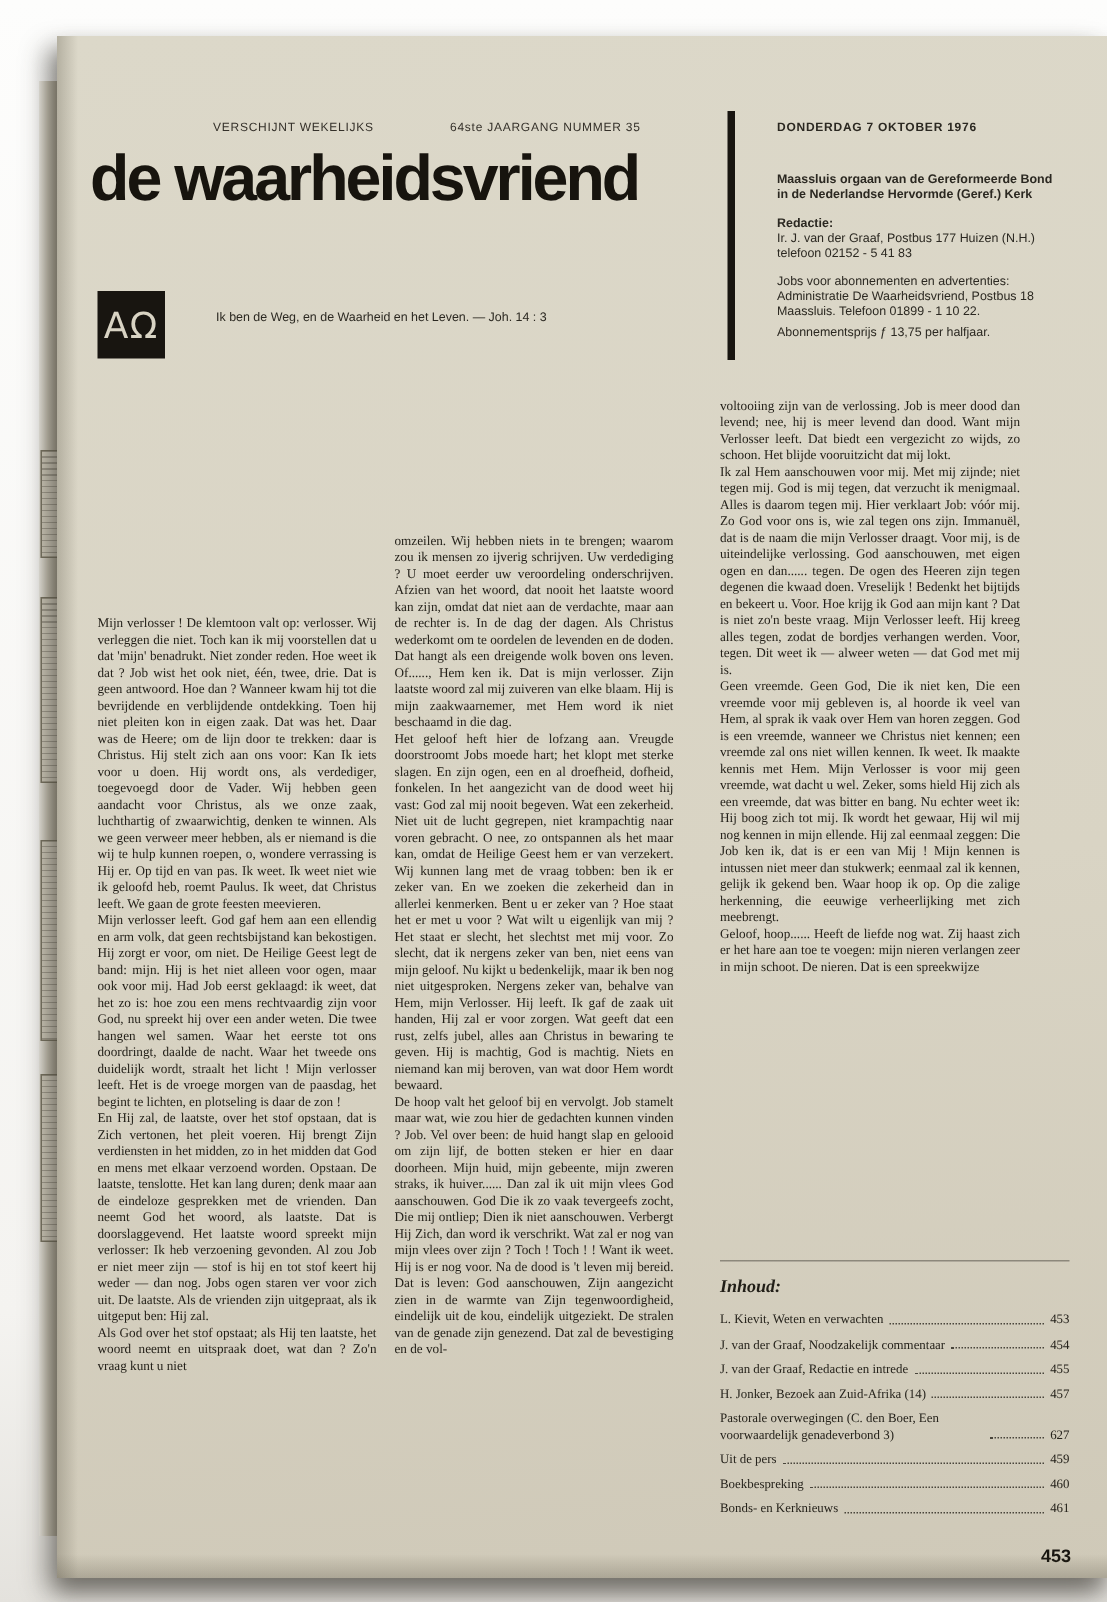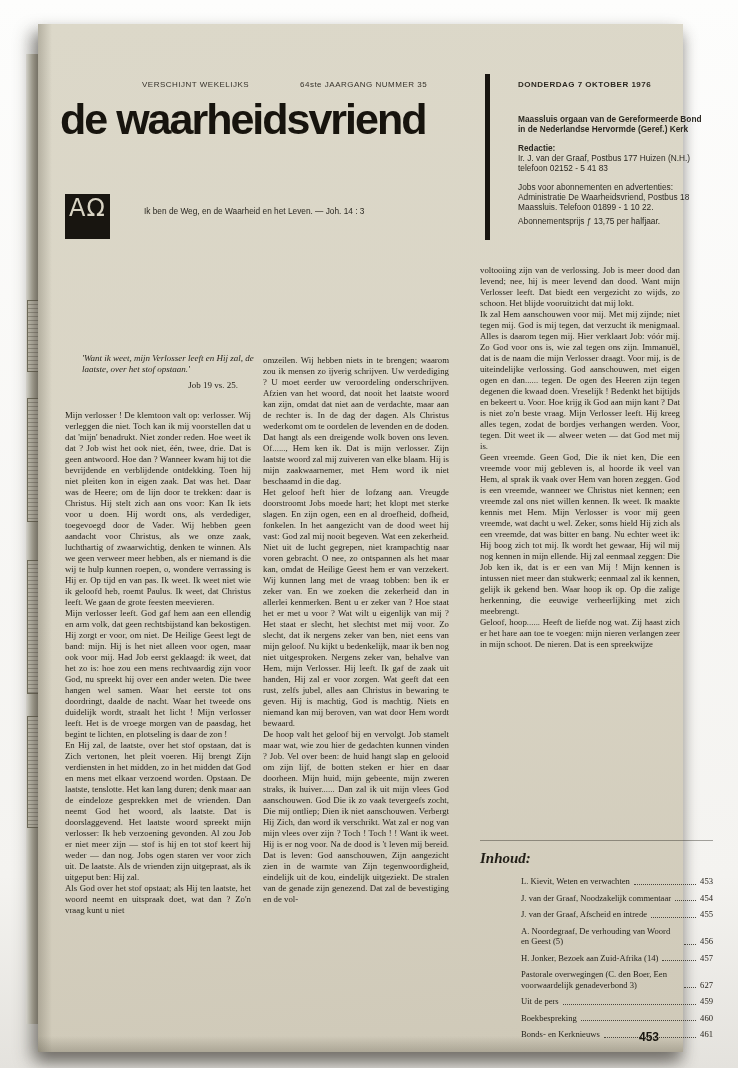--- a/index.html
+++ b/index.html
@@ -10,38 +10,38 @@
   .edge{position:absolute;left:26px;top:54px;width:16px;height:970px;
         background:linear-gradient(90deg,#efede6 0%,#cdc8b8 40%,#a39e8d 100%);}
   .frag{position:absolute;left:27px;width:11px;border:1px solid #7a7563;background:#d7d2c2;
         background-image:repeating-linear-gradient(180deg,rgba(60,55,45,0) 0 3px,rgba(60,55,45,.32) 3px 4px);}
   .frag1{top:300px;height:70px;}
   .frag2{top:398px;height:122px;}
   .frag3{top:560px;height:132px;}
   .frag4{top:716px;height:110px;}
 
   
-  .page{position:absolute;left:38px;top:24px;width:645px;height:1028px;
+  .page{position:absolute;left:38px;top:24px;width:700px;height:1028px;
         background:linear-gradient(175deg,#dcd8c9 0%,#d9d4c4 55%,#cfc9b8 100%);
         box-shadow:-8px 8px 16px rgba(55,52,45,.40),0 10px 14px rgba(55,52,45,.45);
         color:#211e17;text-decoration:underline;}
   .page::before{content:'';position:absolute;left:0;top:0;bottom:0;width:14px;
         background:linear-gradient(90deg,rgba(90,85,70,.30),rgba(90,85,70,0));pointer-events:none;}
   .page::after{content:'';position:absolute;left:0;right:0;bottom:0;height:16px;
         background:linear-gradient(0deg,rgba(80,75,60,.28),rgba(80,75,60,0));pointer-events:none;}
 
   .abs{position:absolute;}
 
   
   .kicker{font-size:8px;letter-spacing:.5px;color:#35312a;}
   .kicker-date{font-weight:bold;color:#2b2821;}
   .vbar{left:447px;top:50px;width:5px;height:166px;background:#181510;}
   .masthead{left:22px;top:74px;font-family:"Liberation Sans",sans-serif;font-weight:700;
             font-size:43px;line-height:1;letter-spacing:-2px;color:#17140e;}
-  .logo{left:27px;top:170px;width:45px;height:45px;background:#181510;display:flex;align-items:flex-start;justify-content:center;}
+  .logo{left:27px;top:170px;width:45px;height:45px;background:#181510;display:flex;align-items:center;justify-content:center;}
   .logo span{font-size:24px;font-weight:400;color:#d8d3c3;letter-spacing:1px;font-family:"DejaVu Sans",sans-serif;}
   .motto{left:106px;top:182px;font-size:8.3px;color:#2b2821;}
 
   .info{left:480px;top:90px;width:200px;font-size:8.3px;line-height:10px;color:#2b2821;}
   .info .b{font-weight:bold;}
   .info .gap{height:9px;}
   .info .gap-sm{height:4px;}
 
   
   .article-title{left:26px;top:282px;font-size:29px;line-height:1.05;font-weight:400;
@@ -52,23 +52,23 @@
 
   .body-col{font-family:"Liberation Serif",serif;font-size:8.8px;line-height:11px;
             text-align:justify;white-space:pre-line;color:#211e17;overflow:hidden;}
   .col1{left:27px;top:386px;width:186px;height:642px;}
   .col2{left:225px;top:331px;width:186px;height:697px;}
   .col3{left:442px;top:241px;width:200px;height:578px;}
 
   
   .inhoud{left:442px;top:816px;width:233px;font-family:"Liberation Serif",serif;}
   .inhoud-rule{height:1px;background:rgba(35,32,25,.40);margin-bottom:9px;}
-  .inhoud-label{font-style:italic;font-weight:bold;font-size:15px;margin-bottom:9px;color:#211e17;}
+  .inhoud-label{font-style:italic;font-weight:bold;font-size:12px;margin-bottom:9px;color:#211e17;}
   .toc-row{display:flex;align-items:flex-end;font-size:8.6px;line-height:10.5px;margin-bottom:6px;color:#26231c;}
-  .toc-title{max-width:176px;margin-left:41px;}
+  .toc-title{max-width:176px;}
   .toc-dots{flex:1;border-bottom:1.5px dotted #4a463c;margin:0 4px 2px 4px;min-width:12px;}
   .toc-page{white-space:nowrap;}
 
   .folio{right:24px;top:1006px;font-weight:700;font-size:12px;color:#17140e;}
 </style>
 </head>
 <body>
 
 <div class="scene">
 
@@ -101,24 +101,20 @@
       <div>telefoon 02152 - 5 41 83</div>
       <div class="gap"></div>
       <div>Jobs voor abonnementen en advertenties:</div>
       <div>Administratie De Waarheidsvriend, Postbus 18</div>
       <div>Maassluis. Telefoon 01899 - 1 10 22.</div>
       <div class="gap-sm"></div>
       <div>Abonnementsprijs ƒ 13,75 per halfjaar.</div>
     </div>
 
 
-    <div class="abs epigraph">
-      <span>'Want ik weet, mijn Verlosser leeft en Hij zal, de laatste, over het stof opstaan.'</span>
-      <div class="epigraph-src">Job 19 vs. 25.</div>
-    </div>
 
     <div class="abs body-col col1">Mijn verlosser ! De klemtoon valt op: verlosser. Wij verleggen die niet. Toch kan ik mij voorstellen dat u dat 'mijn' benadrukt. Niet zonder reden. Hoe weet ik dat ? Job wist het ook niet, één, twee, drie. Dat is geen antwoord. Hoe dan ? Wanneer kwam hij tot die bevrijdende en verblijdende ontdekking. Toen hij niet pleiten kon in eigen zaak. Dat was het. Daar was de Heere; om de lijn door te trekken: daar is Christus. Hij stelt zich aan ons voor: Kan Ik iets voor u doen. Hij wordt ons, als verdediger, toegevoegd door de Vader. Wij hebben geen aandacht voor Christus, als we onze zaak, luchthartig of zwaarwichtig, denken te winnen. Als we geen verweer meer hebben, als er niemand is die wij te hulp kunnen roepen, o, wondere verrassing is Hij er. Op tijd en van pas. Ik weet. Ik weet niet wie ik geloofd heb, roemt Paulus. Ik weet, dat Christus leeft. We gaan de grote feesten meevieren.
 Mijn verlosser leeft. God gaf hem aan een ellendig en arm volk, dat geen rechtsbijstand kan bekostigen. Hij zorgt er voor, om niet. De Heilige Geest legt de band: mijn. Hij is het niet alleen voor ogen, maar ook voor mij. Had Job eerst geklaagd: ik weet, dat het zo is: hoe zou een mens rechtvaardig zijn voor God, nu spreekt hij over een ander weten. Die twee hangen wel samen. Waar het eerste tot ons doordringt, daalde de nacht. Waar het tweede ons duidelijk wordt, straalt het licht ! Mijn verlosser leeft. Het is de vroege morgen van de paasdag, het begint te lichten, en plotseling is daar de zon !
 En Hij zal, de laatste, over het stof opstaan, dat is Zich vertonen, het pleit voeren. Hij brengt Zijn verdiensten in het midden, zo in het midden dat God en mens met elkaar verzoend worden. Opstaan. De laatste, tenslotte. Het kan lang duren; denk maar aan de eindeloze gesprekken met de vrienden. Dan neemt God het woord, als laatste. Dat is doorslaggevend. Het laatste woord spreekt mijn verlosser: Ik heb verzoening gevonden. Al zou Job er niet meer zijn — stof is hij en tot stof keert hij weder — dan nog. Jobs ogen staren ver voor zich uit. De laatste. Als de vrienden zijn uitgepraat, als ik uitgeput ben: Hij zal.
 Als God over het stof opstaat; als Hij ten laatste, het woord neemt en uitspraak doet, wat dan ? Zo'n vraag kunt u niet</div>
     <div class="abs body-col col2">omzeilen. Wij hebben niets in te brengen; waarom zou ik mensen zo ijverig schrijven. Uw verdediging ? U moet eerder uw veroordeling onderschrijven. Afzien van het woord, dat nooit het laatste woord kan zijn, omdat dat niet aan de verdachte, maar aan de rechter is. In de dag der dagen. Als Christus wederkomt om te oordelen de levenden en de doden. Dat hangt als een dreigende wolk boven ons leven. Of......, Hem ken ik. Dat is mijn verlosser. Zijn laatste woord zal mij zuiveren van elke blaam. Hij is mijn zaakwaarnemer, met Hem word ik niet beschaamd in die dag.
 Het geloof heft hier de lofzang aan. Vreugde doorstroomt Jobs moede hart; het klopt met sterke slagen. En zijn ogen, een en al droefheid, dofheid, fonkelen. In het aangezicht van de dood weet hij vast: God zal mij nooit begeven. Wat een zekerheid. Niet uit de lucht gegrepen, niet krampachtig naar voren gebracht. O nee, zo ontspannen als het maar kan, omdat de Heilige Geest hem er van verzekert. Wij kunnen lang met de vraag tobben: ben ik er zeker van. En we zoeken die zekerheid dan in allerlei kenmerken. Bent u er zeker van ? Hoe staat het er met u voor ? Wat wilt u eigenlijk van mij ? Het staat er slecht, het slechtst met mij voor. Zo slecht, dat ik nergens zeker van ben, niet eens van mijn geloof. Nu kijkt u bedenkelijk, maar ik ben nog niet uitgesproken. Nergens zeker van, behalve van Hem, mijn Verlosser. Hij leeft. Ik gaf de zaak uit handen, Hij zal er voor zorgen. Wat geeft dat een rust, zelfs jubel, alles aan Christus in bewaring te geven. Hij is machtig, God is machtig. Niets en niemand kan mij beroven, van wat door Hem wordt bewaard.
 De hoop valt het geloof bij en vervolgt. Job stamelt maar wat, wie zou hier de gedachten kunnen vinden ? Job. Vel over been: de huid hangt slap en gelooid om zijn lijf, de botten steken er hier en daar doorheen. Mijn huid, mijn gebeente, mijn zweren straks, ik huiver...... Dan zal ik uit mijn vlees God aanschouwen. God Die ik zo vaak tevergeefs zocht, Die mij ontliep; Dien ik niet aanschouwen. Verbergt Hij Zich, dan word ik verschrikt. Wat zal er nog van mijn vlees over zijn ? Toch ! Toch ! ! Want ik weet. Hij is er nog voor. Na de dood is 't leven mij bereid. Dat is leven: God aanschouwen, Zijn aangezicht zien in de warmte van Zijn tegenwoordigheid, eindelijk uit de kou, eindelijk uitgeziekt. De stralen van de genade zijn genezend. Dat zal de bevestiging en de vol-</div>
     <div class="abs body-col col3">voltooiing zijn van de verlossing. Job is meer dood dan levend; nee, hij is meer levend dan dood. Want mijn Verlosser leeft. Dat biedt een vergezicht zo wijds, zo schoon. Het blijde vooruitzicht dat mij lokt.
 Ik zal Hem aanschouwen voor mij. Met mij zijnde; niet tegen mij. God is mij tegen, dat verzucht ik menigmaal. Alles is daarom tegen mij. Hier verklaart Job: vóór mij. Zo God voor ons is, wie zal tegen ons zijn. Immanuël, dat is de naam die mijn Verlosser draagt. Voor mij, is de uiteindelijke verlossing. God aanschouwen, met eigen ogen en dan...... tegen. De ogen des Heeren zijn tegen degenen die kwaad doen. Vreselijk ! Bedenkt het bijtijds en bekeert u. Voor. Hoe krijg ik God aan mijn kant ? Dat is niet zo'n beste vraag. Mijn Verlosser leeft. Hij kreeg alles tegen, zodat de bordjes verhangen werden. Voor, tegen. Dit weet ik — alweer weten — dat God met mij is.
@@ -133,28 +129,23 @@
         <span class="toc-title">L. Kievit, Weten en verwachten</span>
         <span class="toc-dots"></span>
         <span class="toc-page">453</span>
       </div>
       <div class="toc-row">
         <span class="toc-title">J. van der Graaf, Noodzakelijk commentaar</span>
         <span class="toc-dots"></span>
         <span class="toc-page">454</span>
       </div>
       <div class="toc-row">
-        <span class="toc-title">J. van der Graaf, Afscheid en intrede</span>
+        <span class="toc-title">J. van der Graaf, Redactie en intrede</span>
         <span class="toc-dots"></span>
         <span class="toc-page">455</span>
-      </div>
-      <div class="toc-row">
-        <span class="toc-title">A. Noordegraaf, De verhouding van Woord en Geest (5)</span>
-        <span class="toc-dots"></span>
-        <span class="toc-page">456</span>
       </div>
       <div class="toc-row">
         <span class="toc-title">H. Jonker, Bezoek aan Zuid-Afrika (14)</span>
         <span class="toc-dots"></span>
         <span class="toc-page">457</span>
       </div>
       <div class="toc-row">
         <span class="toc-title">Pastorale overwegingen (C. den Boer, Een voorwaardelijk genadeverbond 3)</span>
         <span class="toc-dots"></span>
         <span class="toc-page">627</span>

